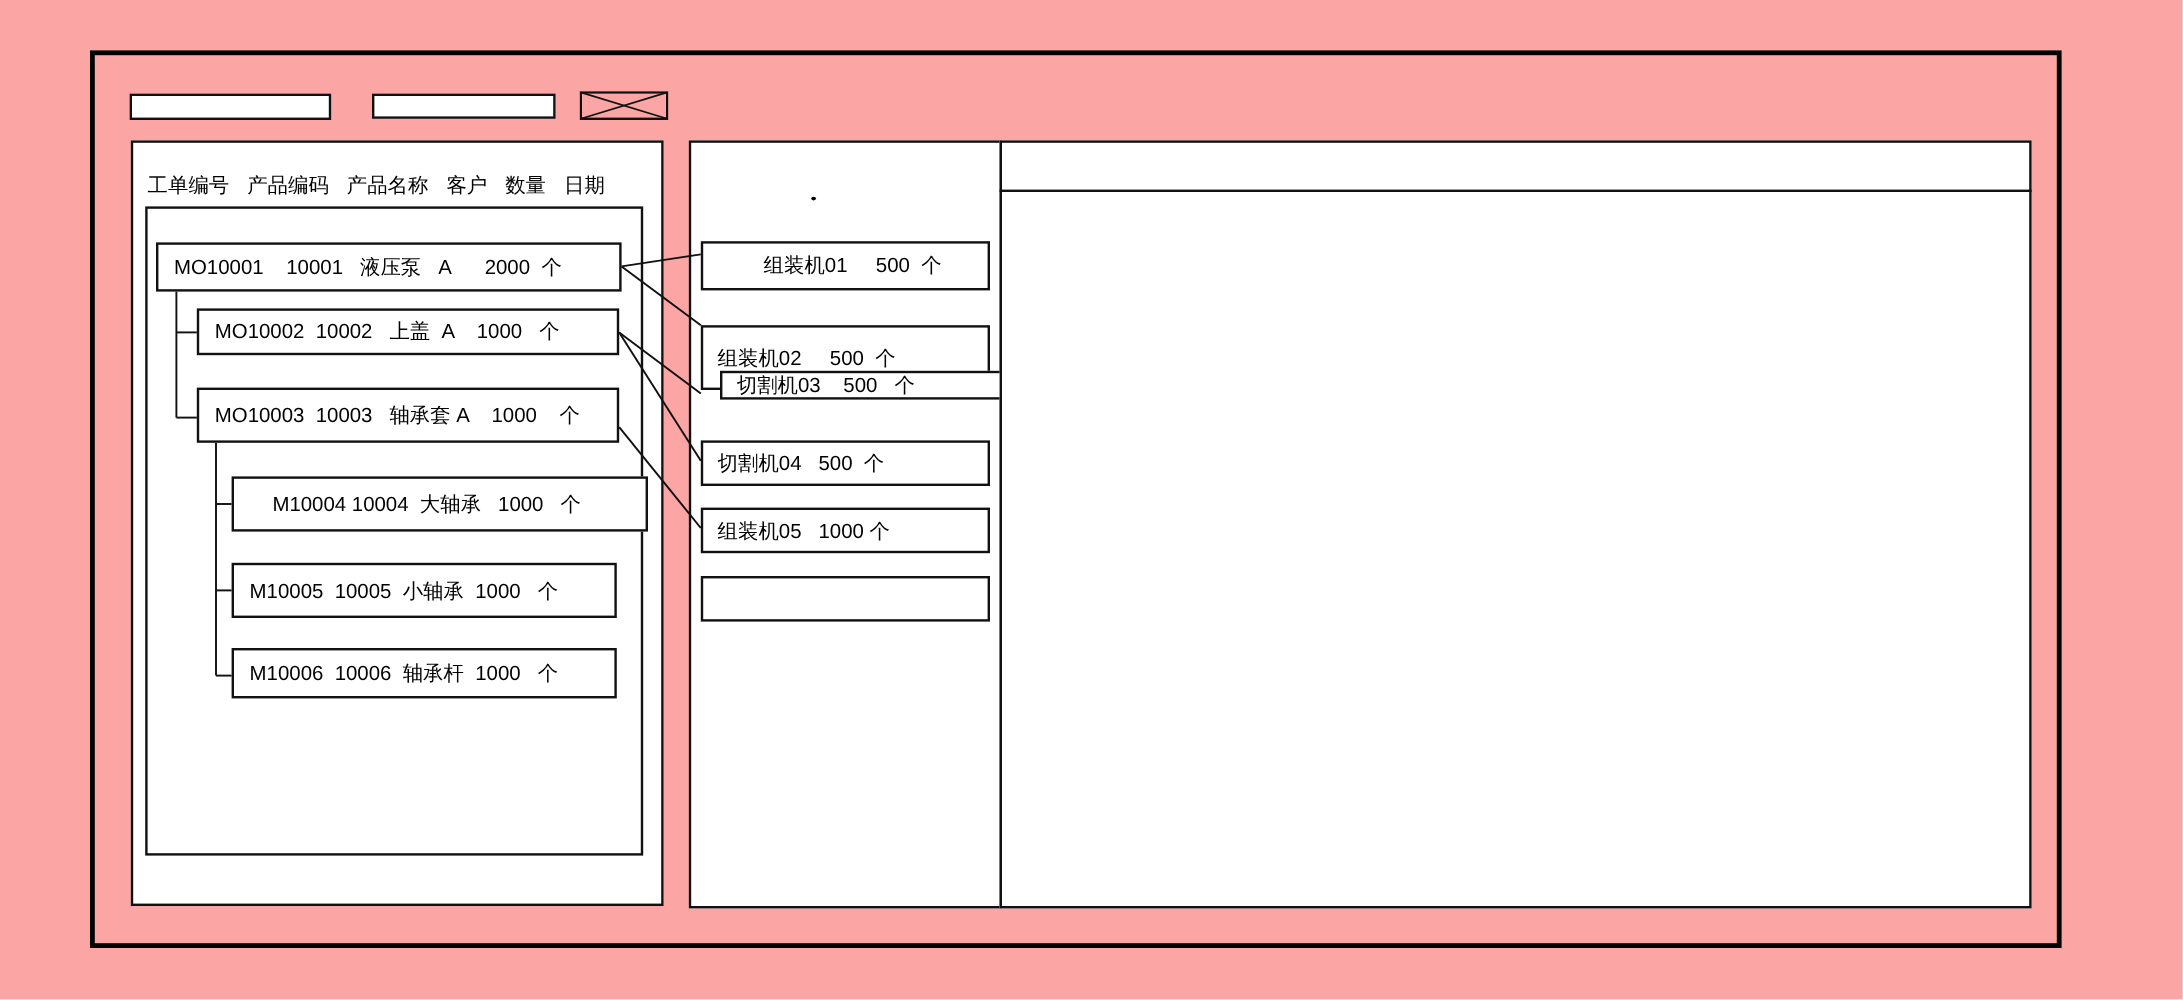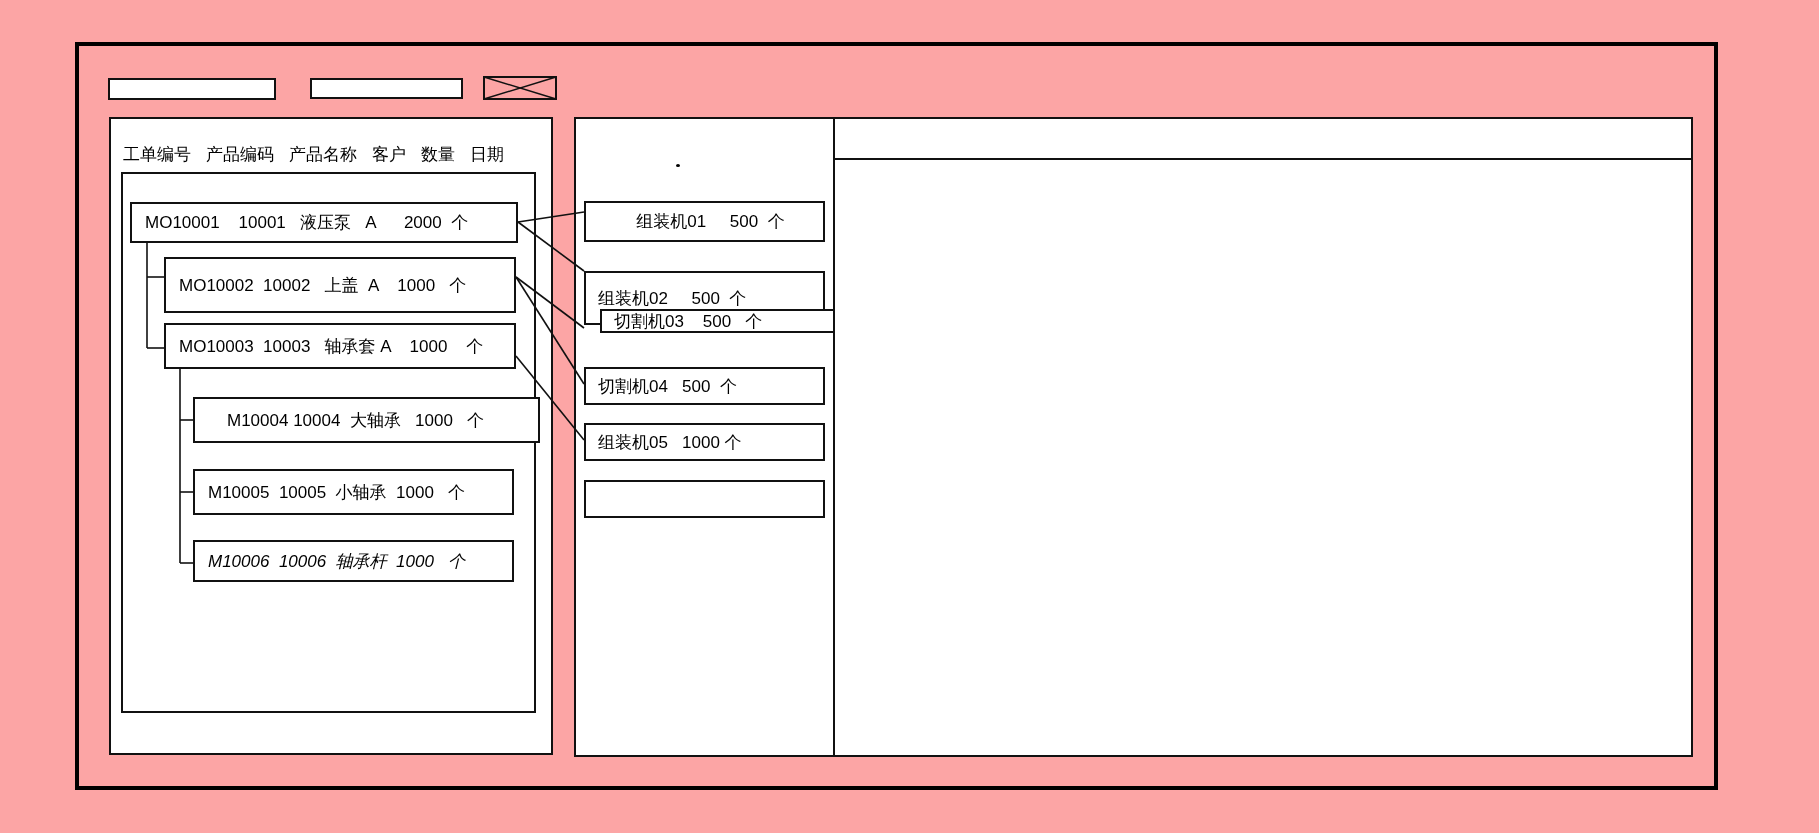--- a/index.html
+++ b/index.html
@@ -50,33 +50,33 @@
     <span>客户</span>
     <span>数量</span>
     <span>日期</span>
   </div>
 
   <div class="abs panel" style="left:121px; top:172px; width:415px; height:541px;"></div>
 
   <div class="abs tree-box" style="left:130px; top:202px; width:388px; height:41px;">
     <span>MO10001    10001   液压泵   A      2000  个</span>
   </div>
-  <div class="abs tree-box" style="left:164px; top:257px; width:352px; height:56px;">
+  <div class="abs tree-box" style="left:164px; top:257px; width:352px; height:39px;">
     <span>MO10002  10002   上盖  A    1000   个</span>
   </div>
   <div class="abs tree-box" style="left:164px; top:323px; width:352px; height:46px;">
     <span>MO10003  10003   轴承套 A    1000    个</span>
   </div>
   <div class="abs tree-box" style="left:193px; top:397px; width:347px; height:46px;padding-left:32px;">
     <span>M10004 10004  大轴承   1000   个</span>
   </div>
   <div class="abs tree-box" style="left:193px; top:469px; width:321px; height:46px;">
     <span>M10005  10005  小轴承  1000   个</span>
   </div>
-  <div class="abs tree-box" style="left:193px; top:540px; width:321px; height:42px;font-style:italic;">
+  <div class="abs tree-box" style="left:193px; top:540px; width:321px; height:42px;">
     <span>M10006  10006  轴承杆  1000   个</span>
   </div>
 
   <div class="abs panel" style="left:574px; top:117px; width:261px; height:640px;"></div>
 
   <div class="abs dot-mark" style="left:676px; top:164px;"></div>
 
   <div class="abs machine-box" style="left:584px; top:201px; width:241px; height:41px;justify-content:center;">
     <span>组装机01     500  个</span>
   </div>

